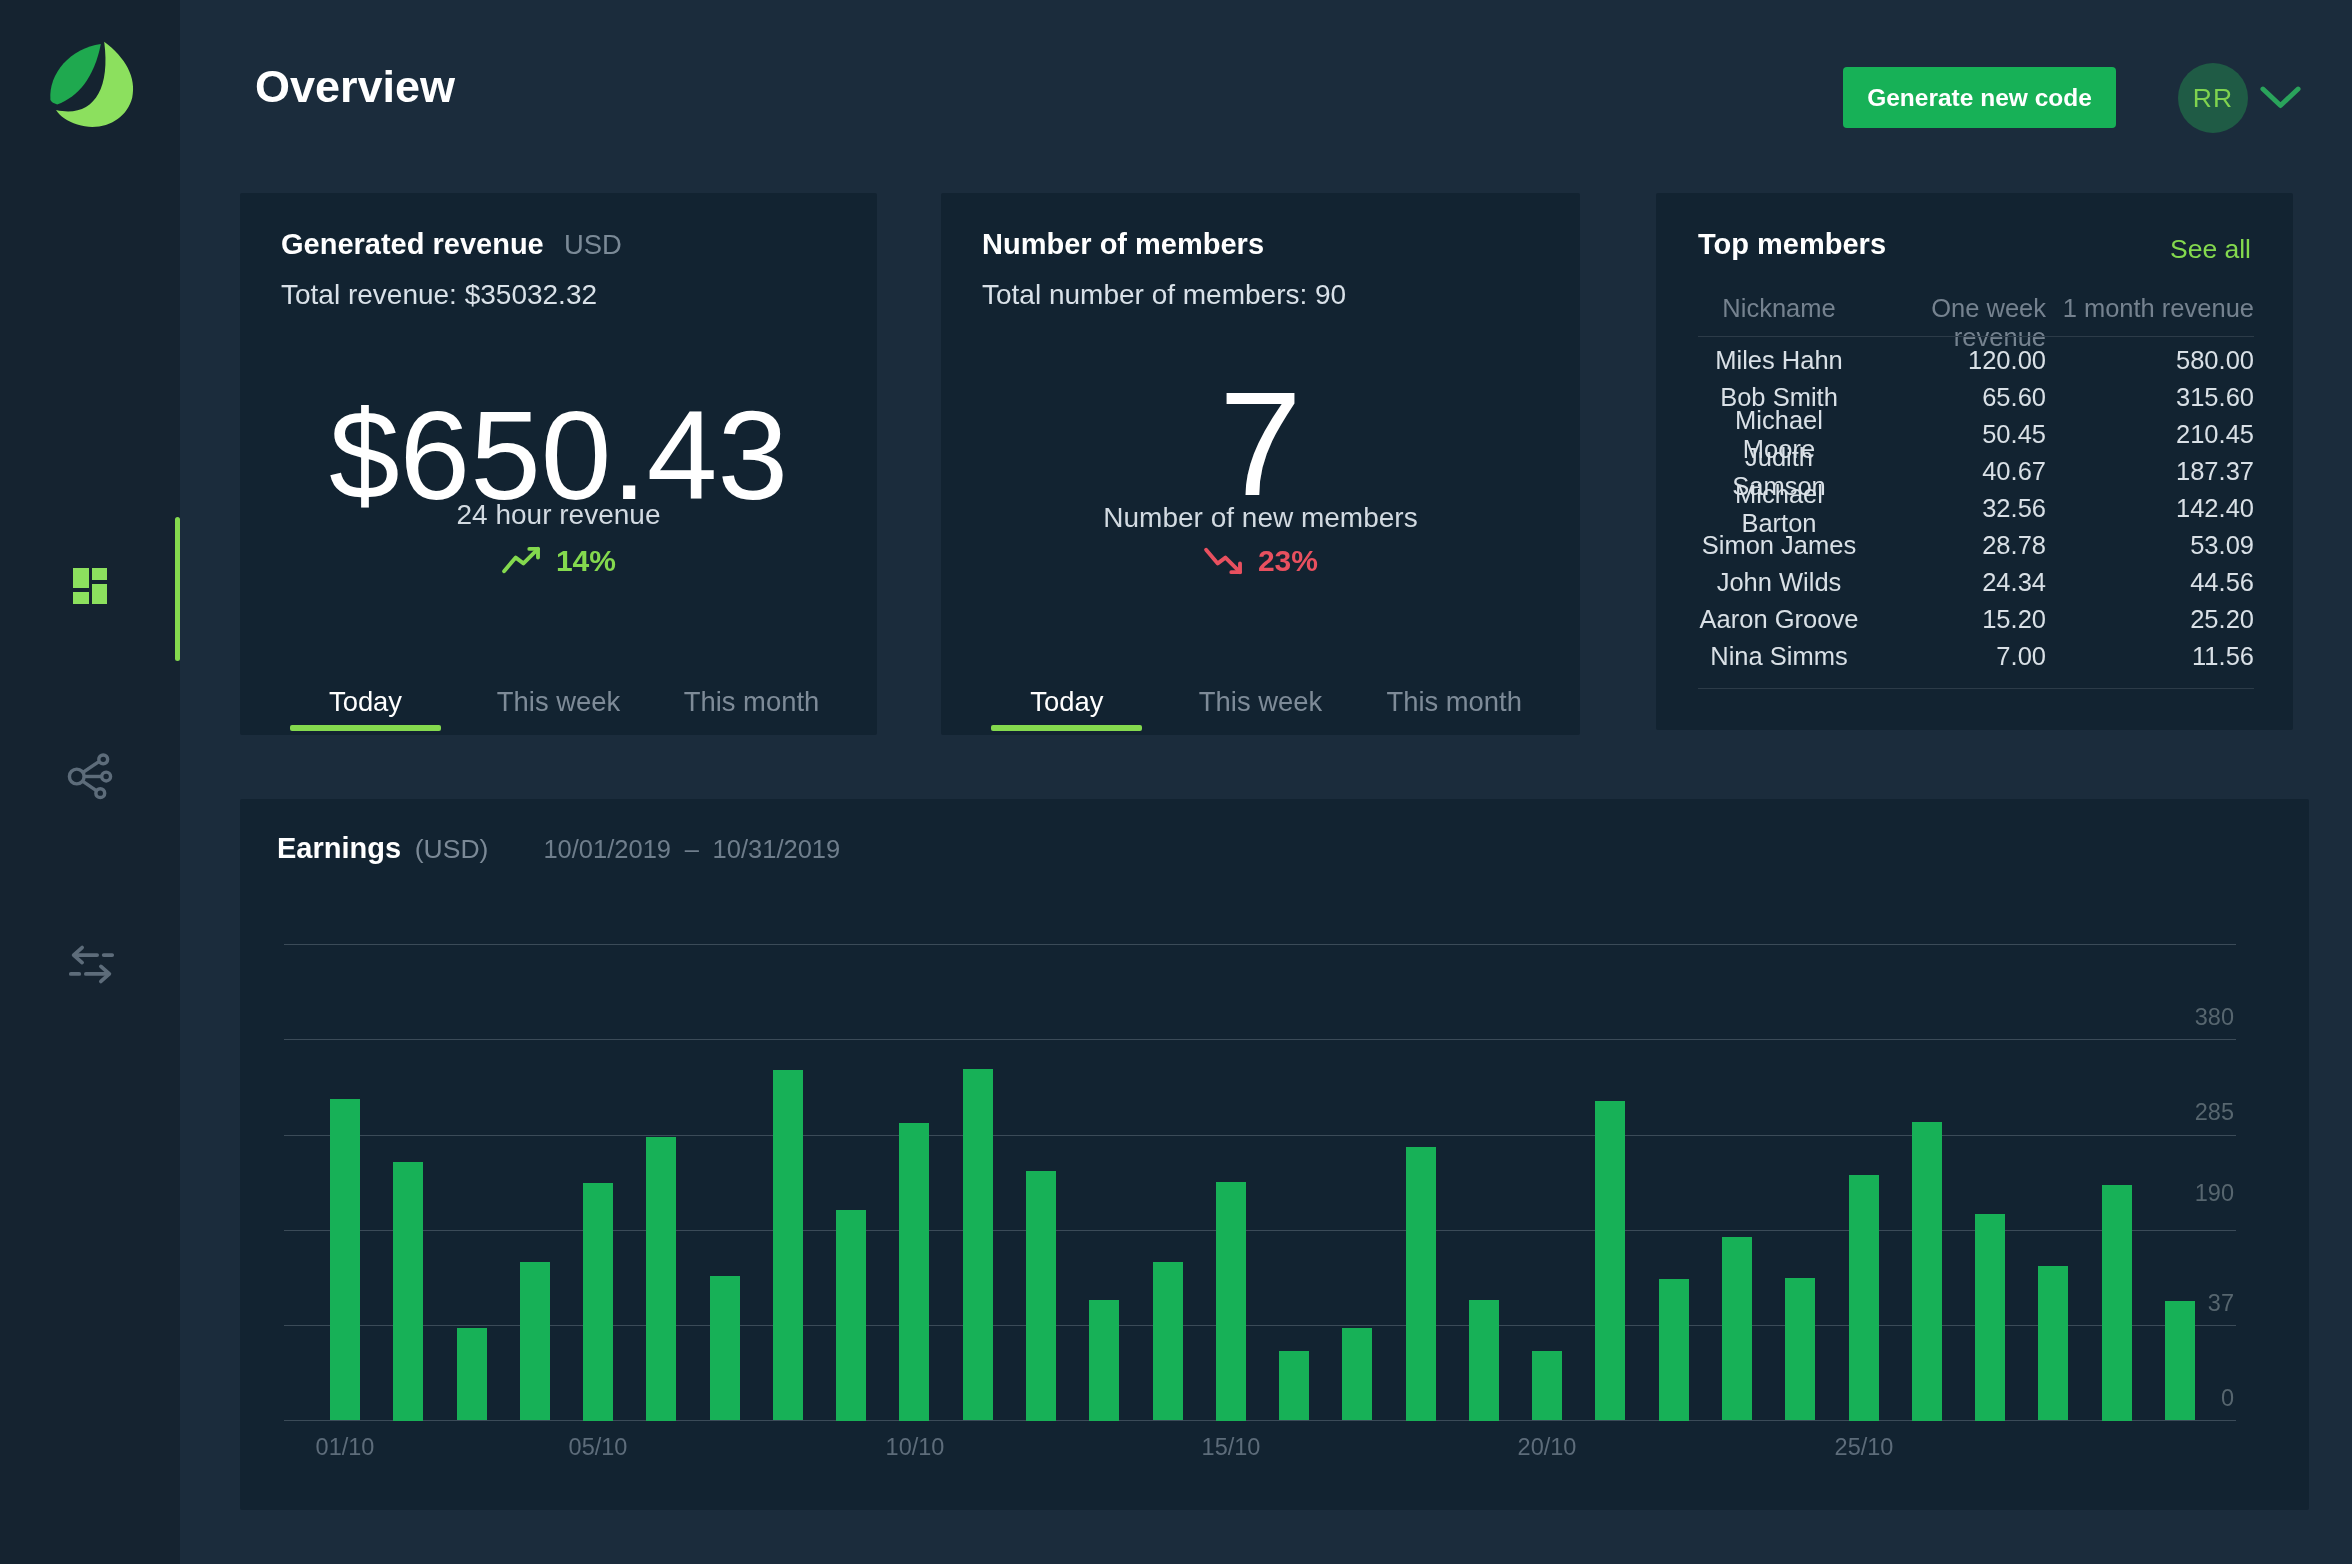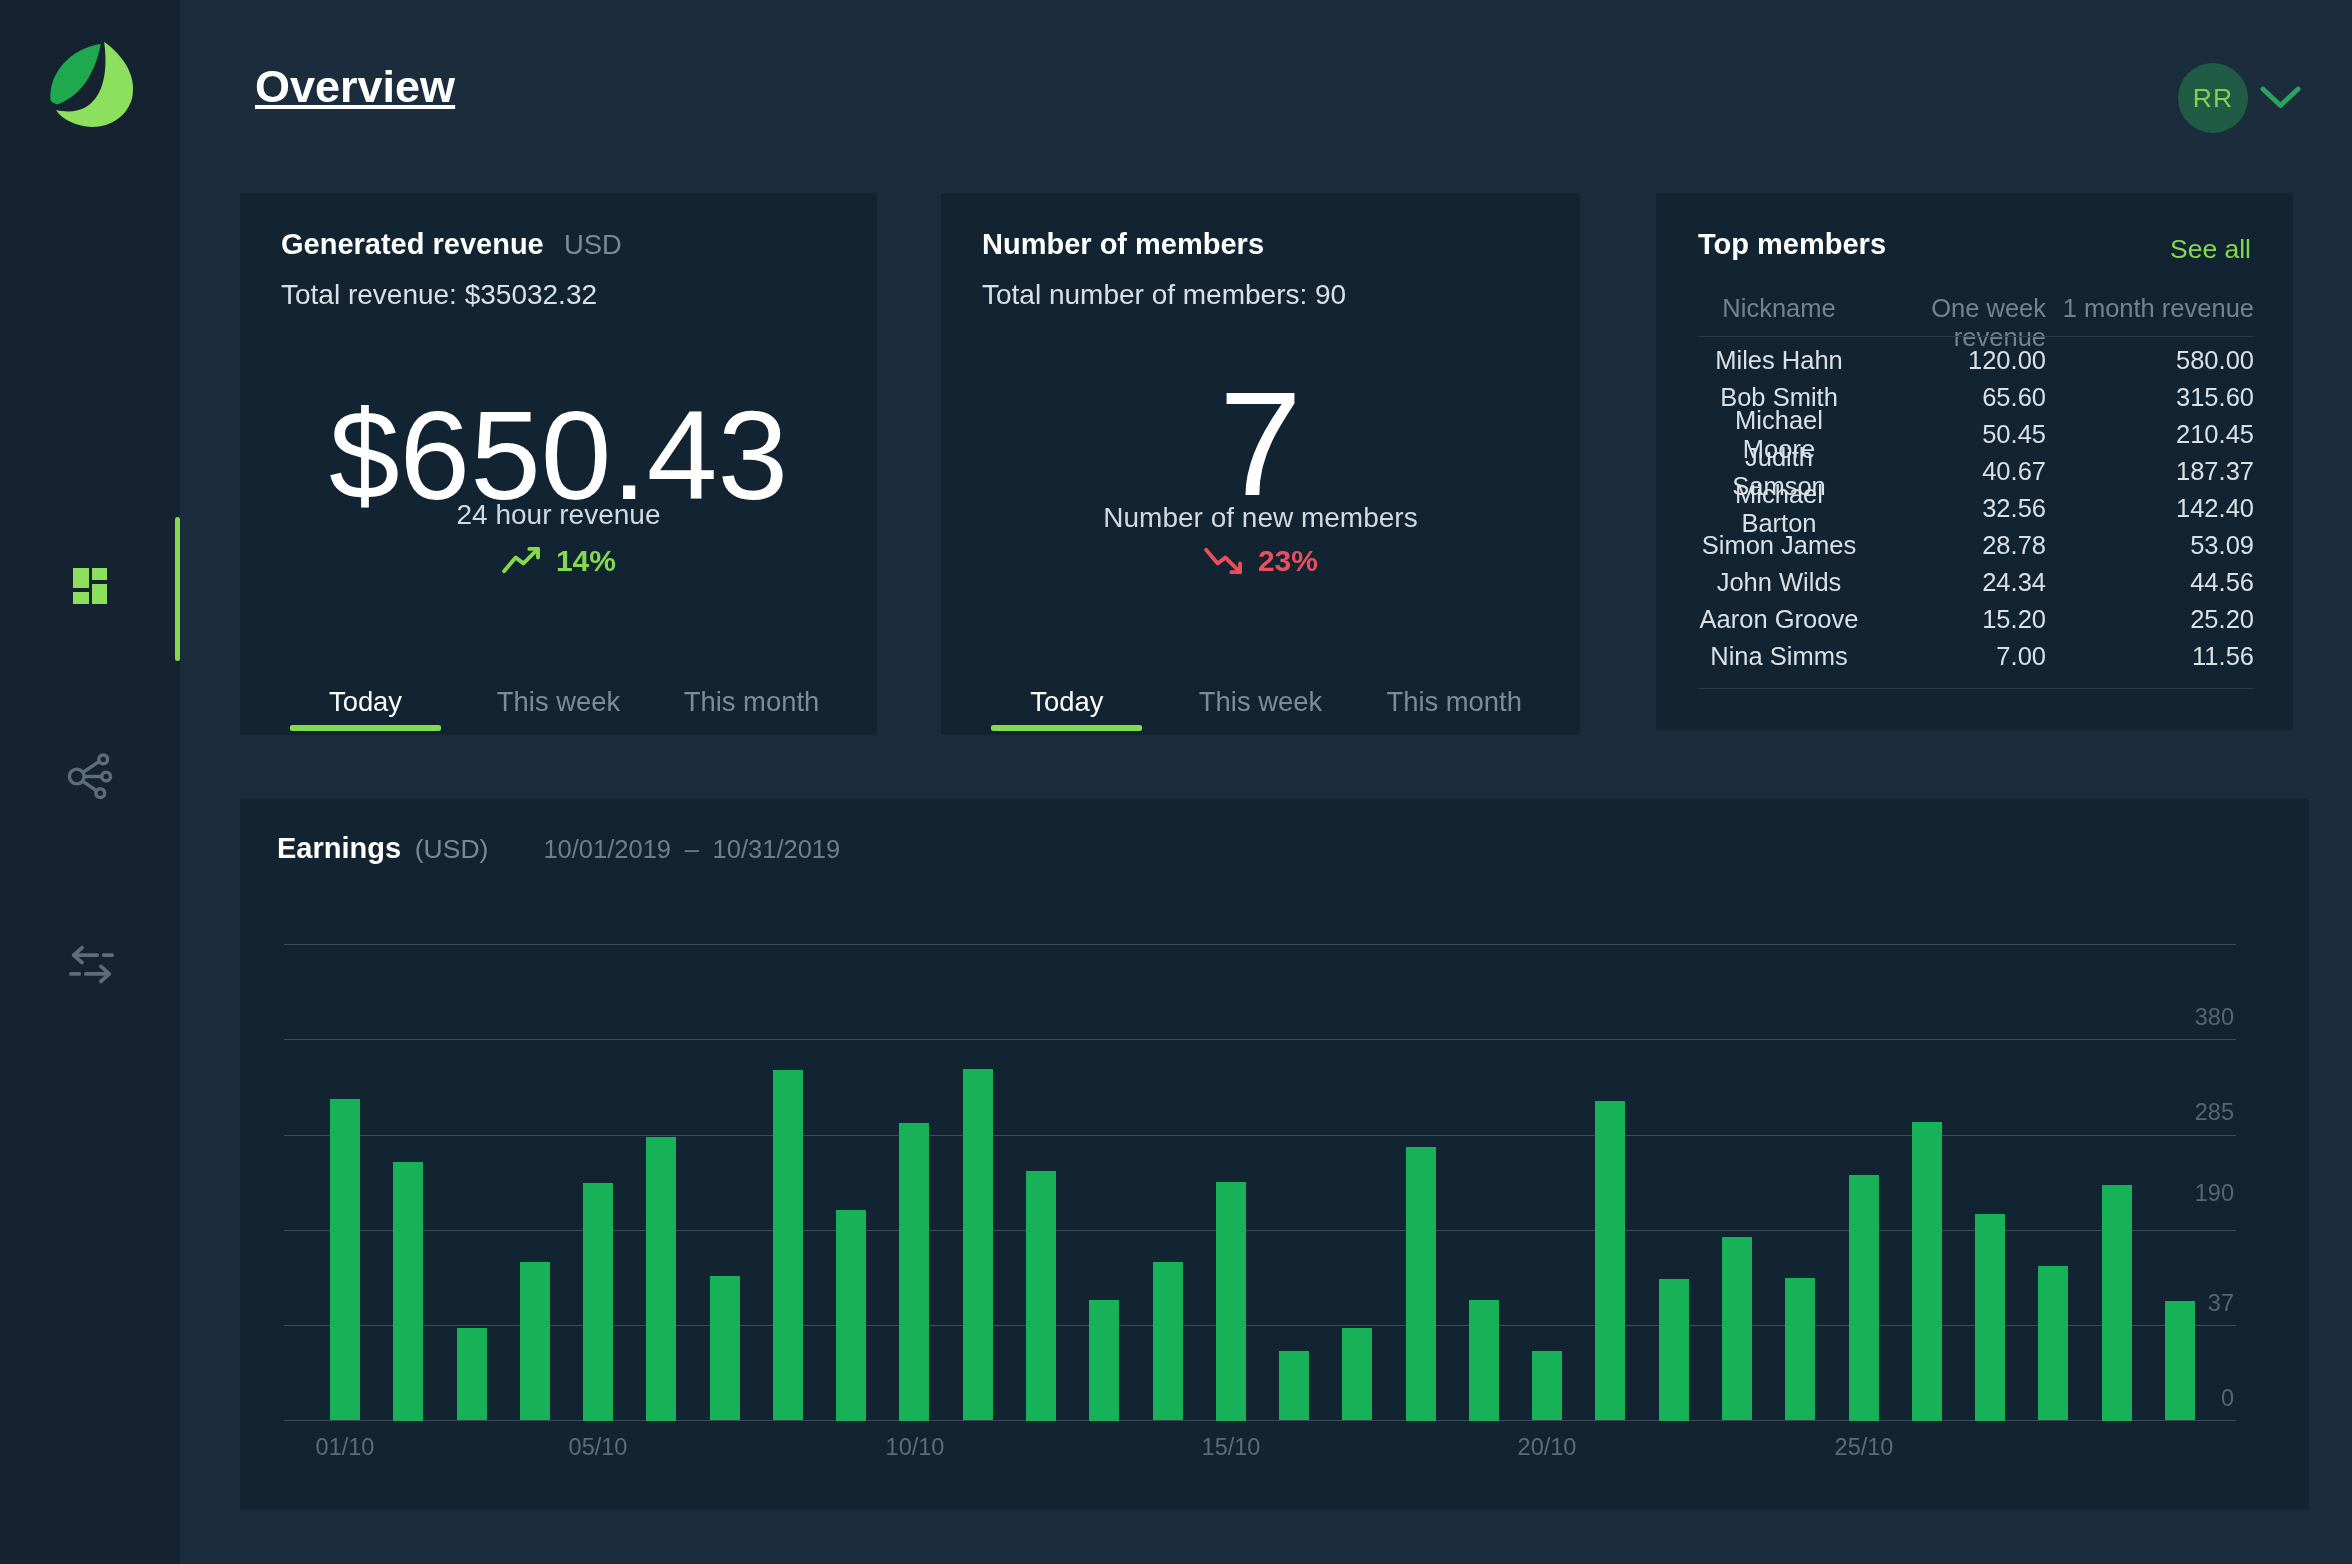--- a/index.html
+++ b/index.html
@@ -21,21 +21,21 @@
   .dash-sq { position:absolute; background:#8ce05e; }
   .dash-lt { left:0; top:0; width:15.7px; height:19.6px; }
   .dash-lb { left:0; top:23.5px; width:15.7px; height:12.7px; }
   .dash-rt { left:18.6px; top:0; width:15.7px; height:11.8px; }
   .dash-rb { left:18.6px; top:15.7px; width:15.7px; height:20.6px; }
   .nav-affiliates { left:65px; top:751px; width:49px; height:51px; }
   .nav-transfers { left:67px; top:941px; width:49px; height:47px; }
   .active-indicator { position:absolute; left:175px; top:517px; width:4.9px; height:144px; background:#84d94e; border-radius:2.9px; }
 
   
-  .page-title { position:absolute; left:255px; top:61px; font-size:45px; font-weight:bold; color:#fff;text-decoration:underline; }
+  .page-title { position:absolute; left:255px; top:61px; font-size:45px; font-weight:bold; color:#fff; }
   .generate-btn {
     position:absolute; left:1843px; top:67px; width:273px; height:61px;
     background:#17b157; border:none; border-radius:3.9px; color:#fff;
     font-size:24.5px; font-weight:bold; font-family:"Liberation Sans",sans-serif; cursor:pointer;
   }
   .avatar {
     position:absolute; left:2178px; top:63px; width:70px; height:70px; border-radius:50%;
     background:#1f5b45; color:#7fd34f; font-size:26.5px;
     display:flex; align-items:center; justify-content:center; cursor:pointer; letter-spacing:1px;
   }
@@ -141,20 +141,21 @@
           <line x1="86" y1="70" x2="38" y2="70"></line>
           <line x1="24" y1="70" x2="6" y2="70"></line>
         </svg>
       </span>
     </div>
 
     <div class="active-indicator"></div>
   </aside>
 
   <h1 class="page-title">Overview</h1>
+  <button class="generate-btn">Generate new code</button>
   <div class="avatar">
     <span>RR</span>
   </div>
   <div class="avatar-chevron">
     <svg viewBox="0 0 42 24" width="41" height="23.5" fill="none" stroke="#2aa35b" stroke-width="5" stroke-linecap="round" stroke-linejoin="round">
       <polyline points="3,3 21,20 39,3"></polyline>
     </svg>
   </div>
 
   <section class="card card-revenue">

